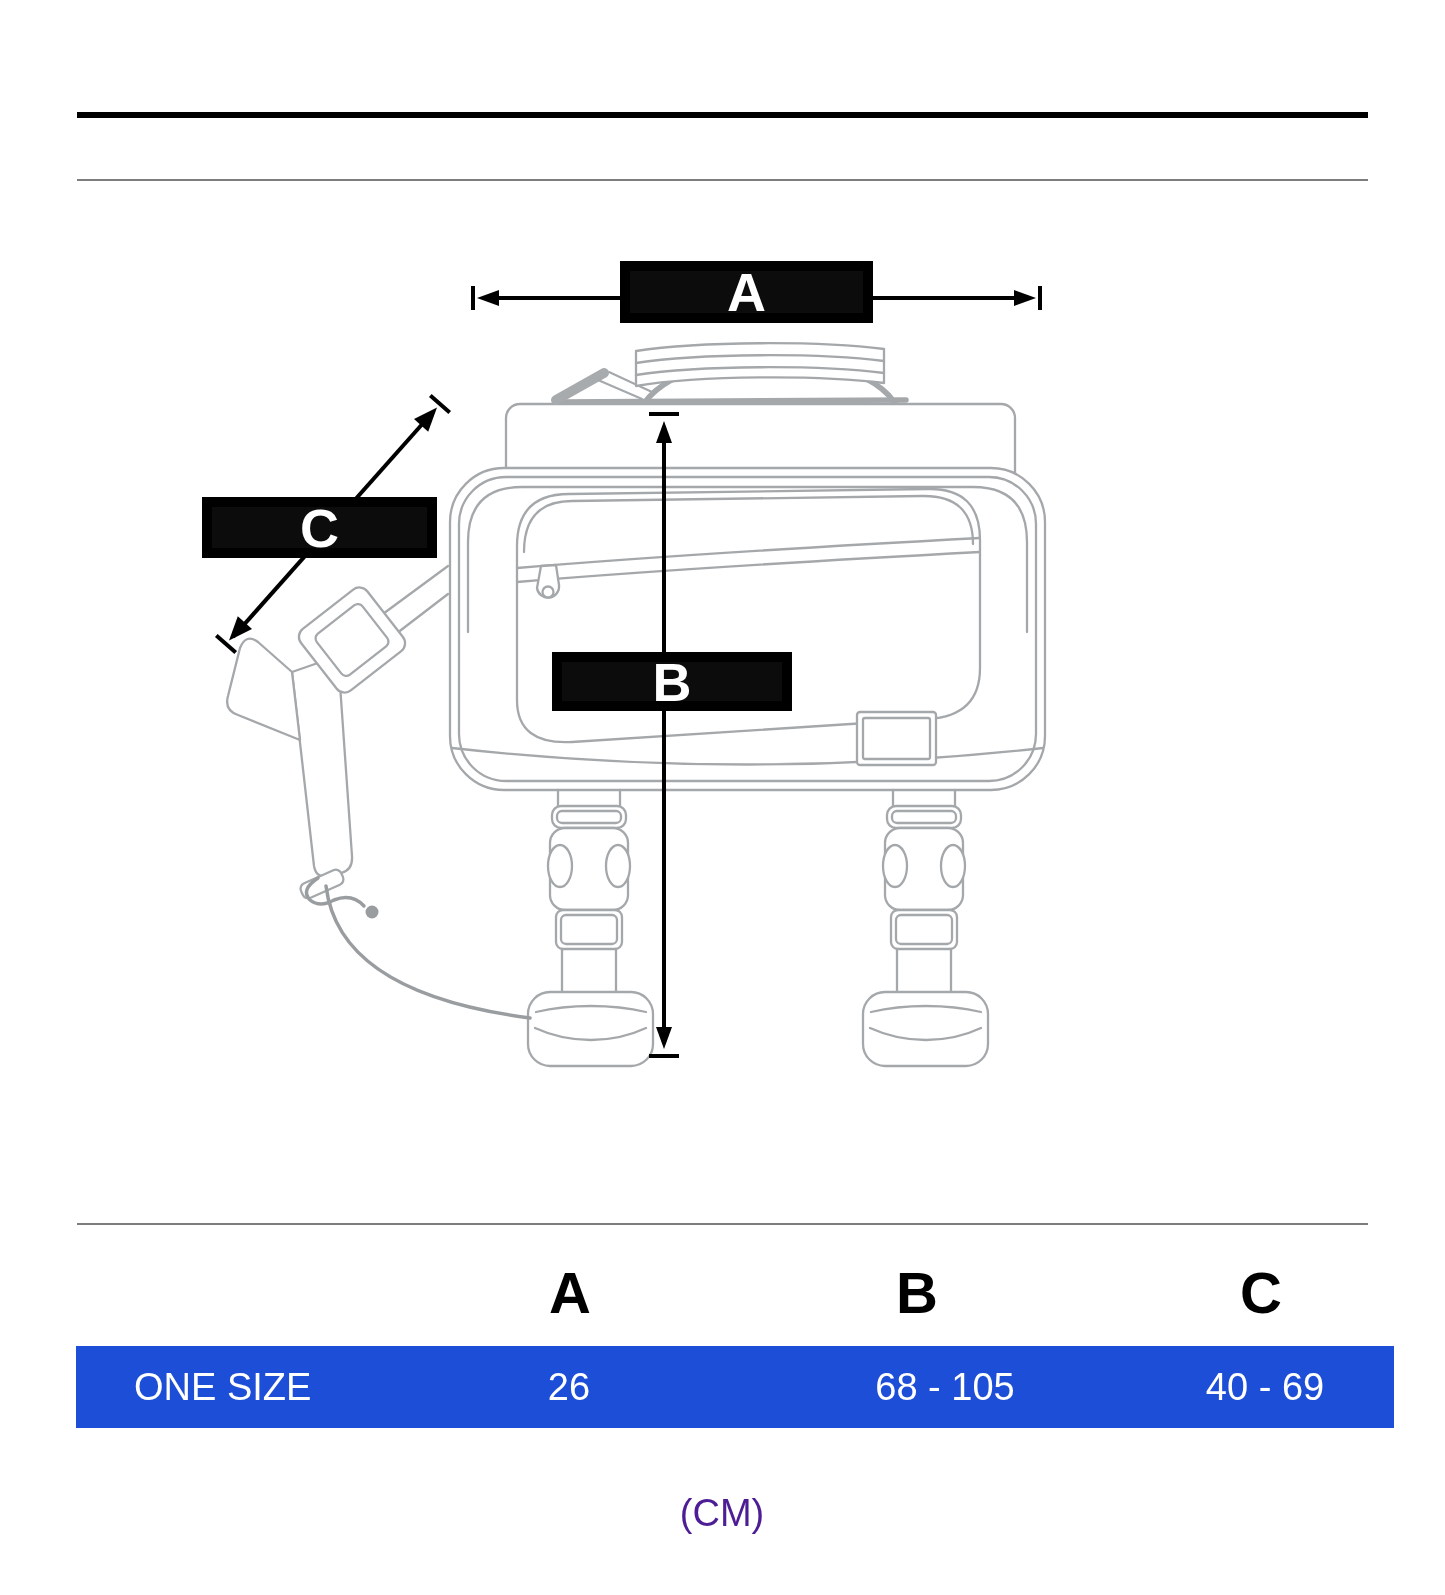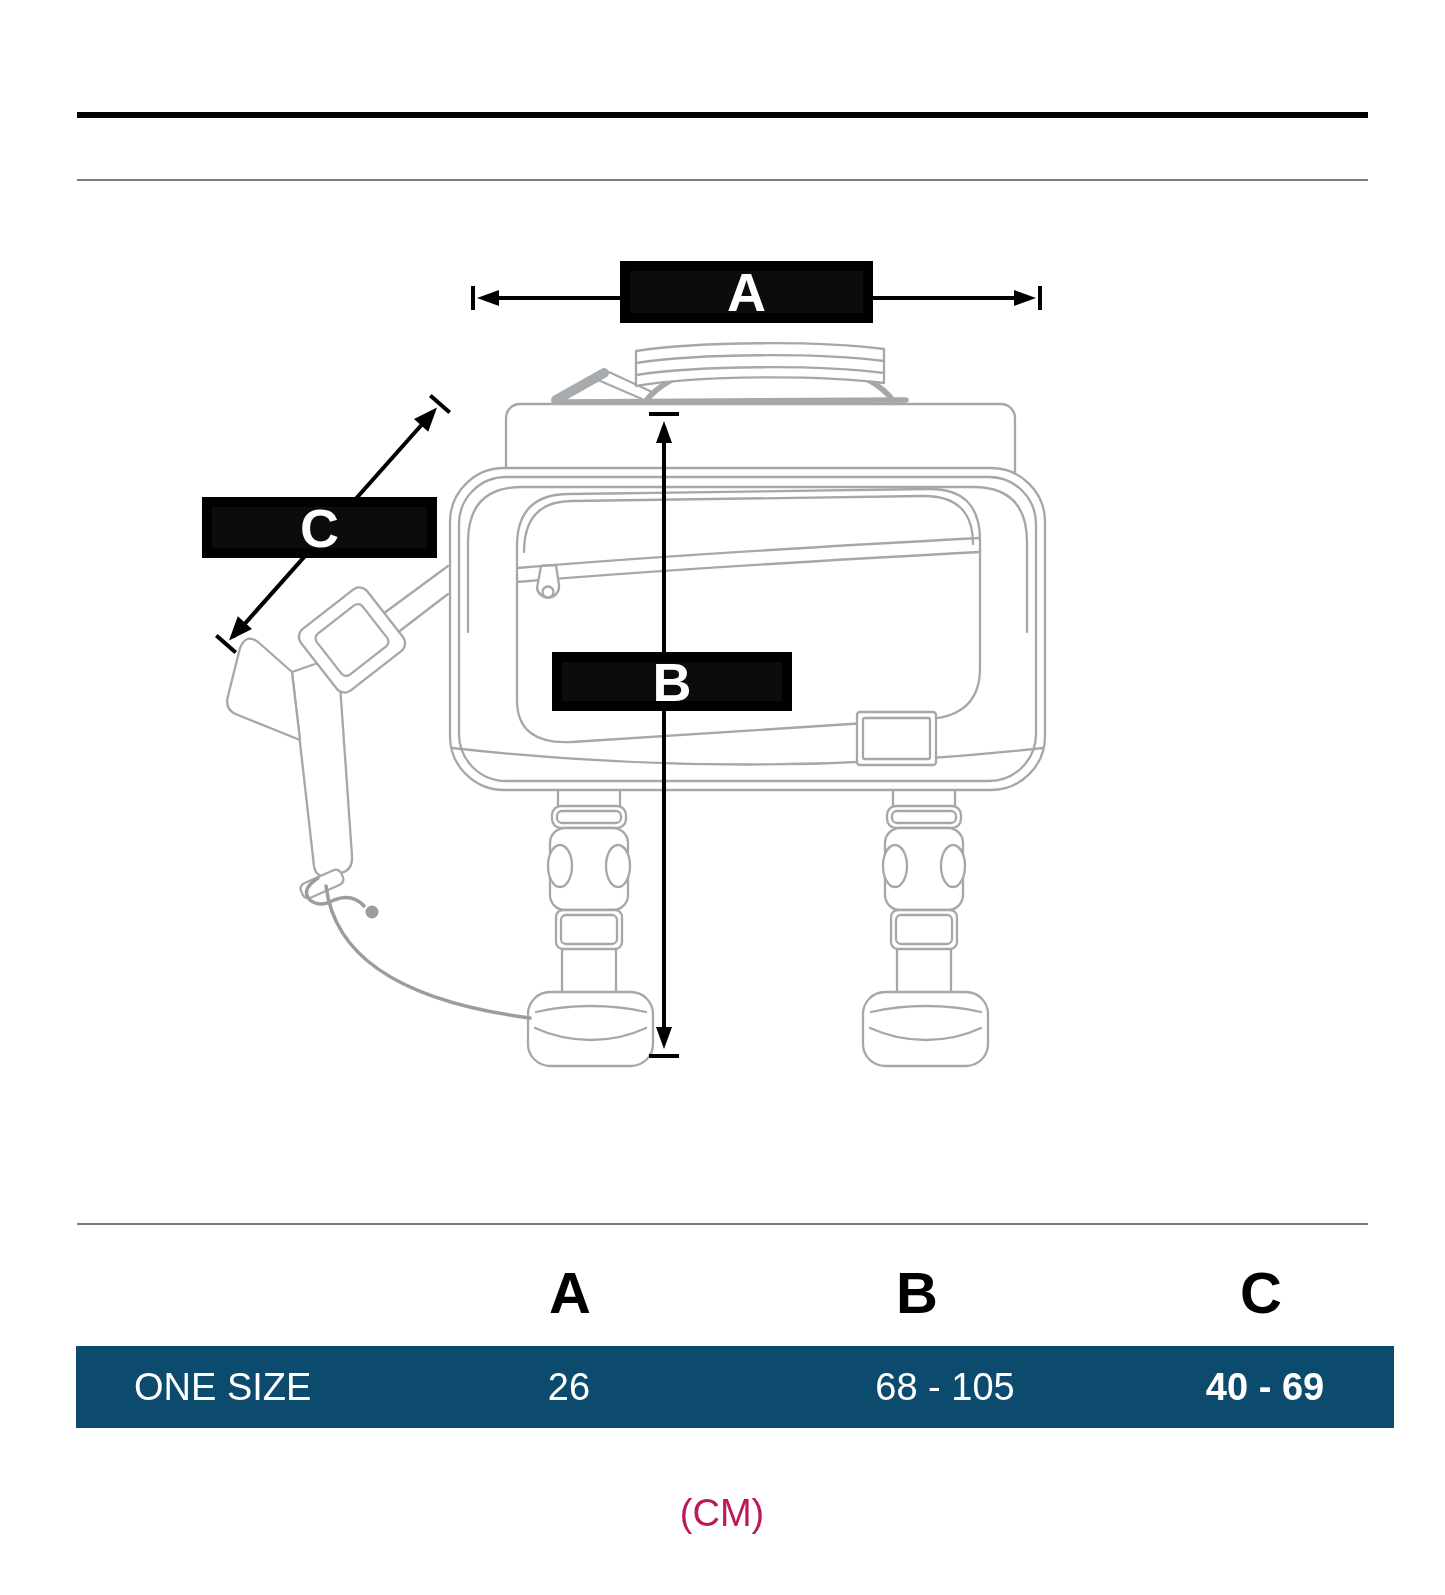--- a/index.html
+++ b/index.html
@@ -12,29 +12,29 @@
   svg{position:absolute;left:0;top:0;}
   .mlabel{position:absolute;background:#0c0c0c;border:10px solid #000;box-sizing:border-box;
           display:flex;align-items:center;justify-content:center;color:#fff;
           font-weight:bold;font-size:54px;line-height:1;}
   .mlabel-a{left:620px;top:261px;width:253px;height:62px;}
   .mlabel-b{left:552px;top:652px;width:240px;height:59px;}
   .mlabel-c{left:202px;top:497px;width:235px;height:61px;}
   .th{position:absolute;top:1258px;height:68px;display:flex;align-items:center;justify-content:center;
       font-weight:bold;font-size:58px;color:#000;width:160px;}
   .th-a{left:490px;} .th-b{left:837px;} .th-c{left:1181px;}
-  .sizerow{position:absolute;left:76px;top:1346px;width:1318px;height:82px;background:#0c4a6e;}
+  .sizerow{position:absolute;left:76px;top:1346px;width:1318px;height:82px;background:#1d4ed8;}
   .cell{position:absolute;top:0;height:82px;display:flex;align-items:center;color:#fff;
         font-size:38px;font-weight:normal;}
   .cell-size{left:58px;}
   .cell-a{left:413px;width:160px;justify-content:center;align-items:center;}
   .cell-b{left:789px;width:160px;justify-content:center;}
-  .cell-c{left:1109px;width:160px;justify-content:center;font-weight:bold;}
+  .cell-c{left:1109px;width:160px;justify-content:center;}
   .unit{position:absolute;left:597px;top:1492px;width:250px;text-align:center;
-        font-size:38px;color:#be185d;}
+        font-size:38px;color:#4c1d95;}
 </style>
 </head>
 <body>
 
 <div id="page">
 
   <div class="rule rule-thick"></div>
   <div class="rule rule-thin"></div>
 
   <svg width="1445" height="1595" viewBox="0 0 1445 1595">

